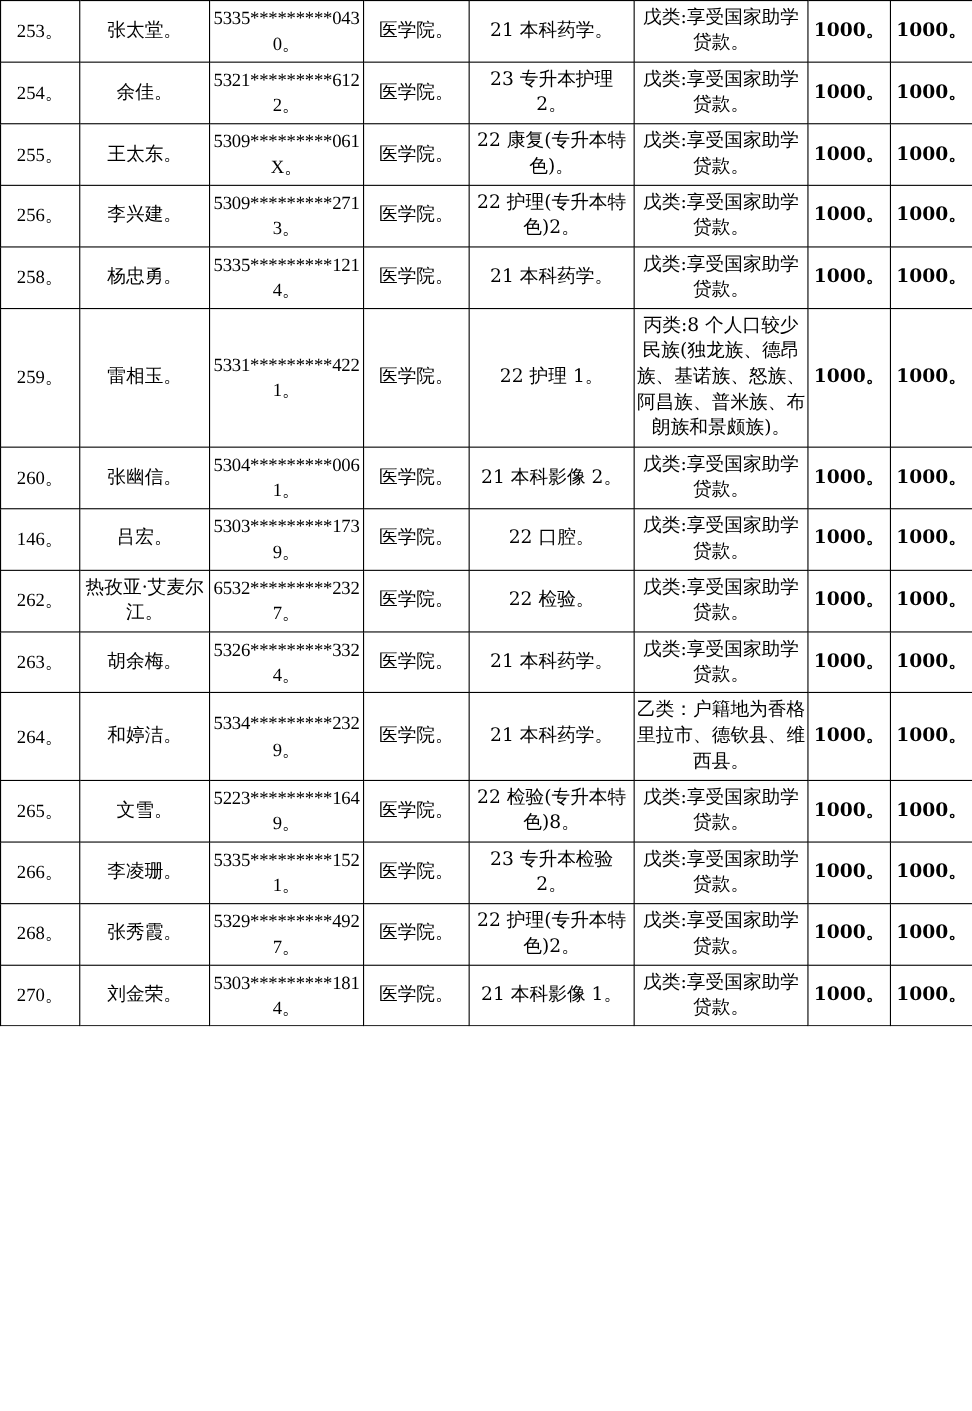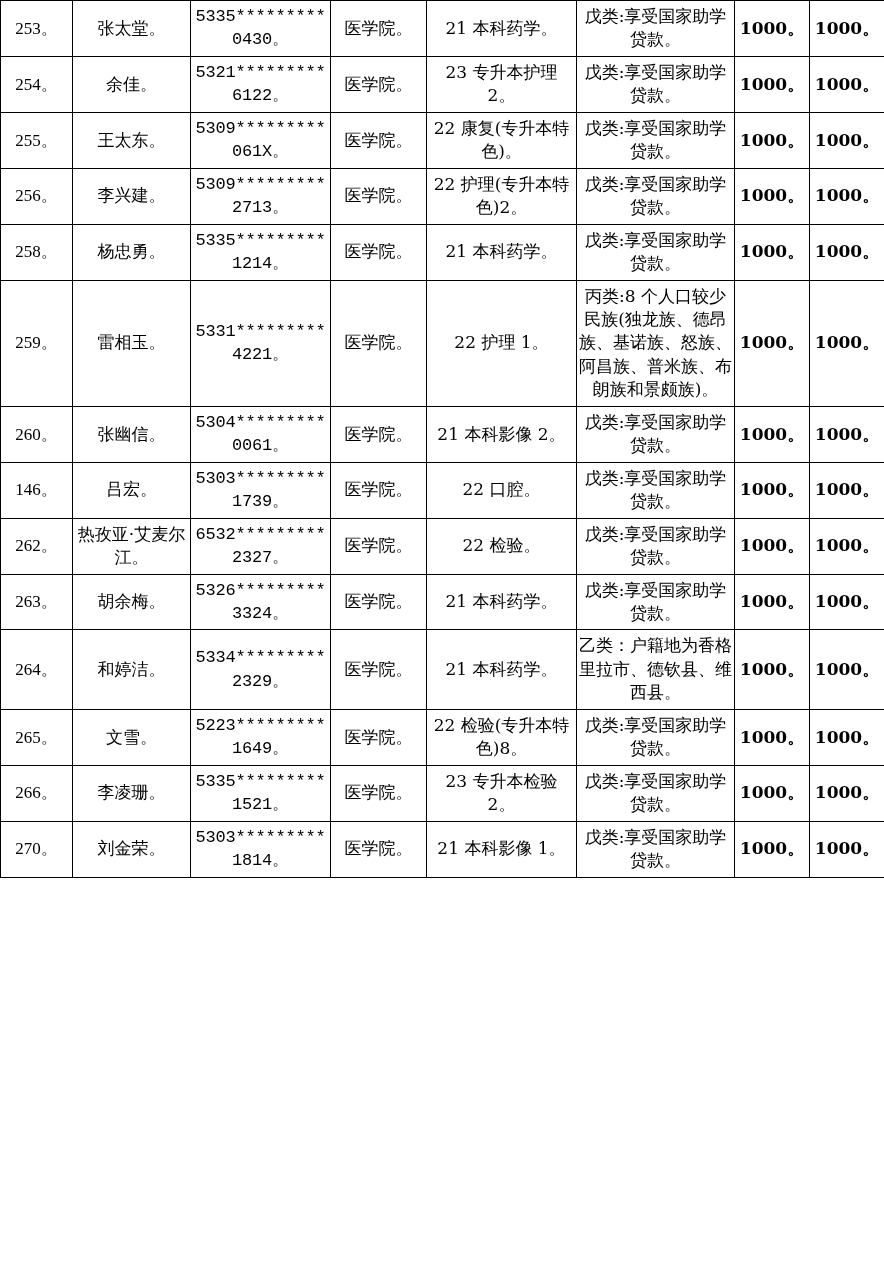--- a/index.html
+++ b/index.html
@@ -31,21 +31,21 @@
   col.c-index { width: 72px; }
   col.c-name  { width: 118px; }
   col.c-id    { width: 140px; }
   col.c-dept  { width: 96px; }
   col.c-major { width: 150px; }
   col.c-type  { width: 158px; }
   col.c-amt1  { width: 75px; }
   col.c-amt2  { width: 75px; }
   td.cell-index { font-family: Liberation Serif, serif; }
   td.cell-id {
-    font-family: Liberation Mono, monospace;
+    font-family: Liberation Serif, serif;
     letter-spacing: -0.2px;
     font-size: 16.5px;
   }
   td.cell-amount { font-size: 17px; font-weight: bold; }
   td.tall { line-height: 1.55; }
 </style>
 </head>
 <body>
 
 <table id="doc-table">
@@ -184,20 +184,30 @@
       <td class="cell-index">266。</td>
       <td class="cell-name">李凌珊。</td>
       <td class="cell-id">5335*********1521。</td>
       <td class="cell-dept">医学院。</td>
       <td class="cell-major">23 专升本检验 2。</td>
       <td class="cell-type">戊类:享受国家助学贷款。</td>
       <td class="cell-amount">1000。</td>
       <td class="cell-amount">1000。</td>
     </tr>
     <tr>
+      <td class="cell-index">268。</td>
+      <td class="cell-name">张秀霞。</td>
+      <td class="cell-id">5329*********4927。</td>
+      <td class="cell-dept">医学院。</td>
+      <td class="cell-major">22 护理(专升本特色)2。</td>
+      <td class="cell-type">戊类:享受国家助学贷款。</td>
+      <td class="cell-amount">1000。</td>
+      <td class="cell-amount">1000。</td>
+    </tr>
+    <tr>
       <td class="cell-index">270。</td>
       <td class="cell-name">刘金荣。</td>
       <td class="cell-id">5303*********1814。</td>
       <td class="cell-dept">医学院。</td>
       <td class="cell-major">21 本科影像 1。</td>
       <td class="cell-type">戊类:享受国家助学贷款。</td>
       <td class="cell-amount">1000。</td>
       <td class="cell-amount">1000。</td>
     </tr>
   </tbody>

